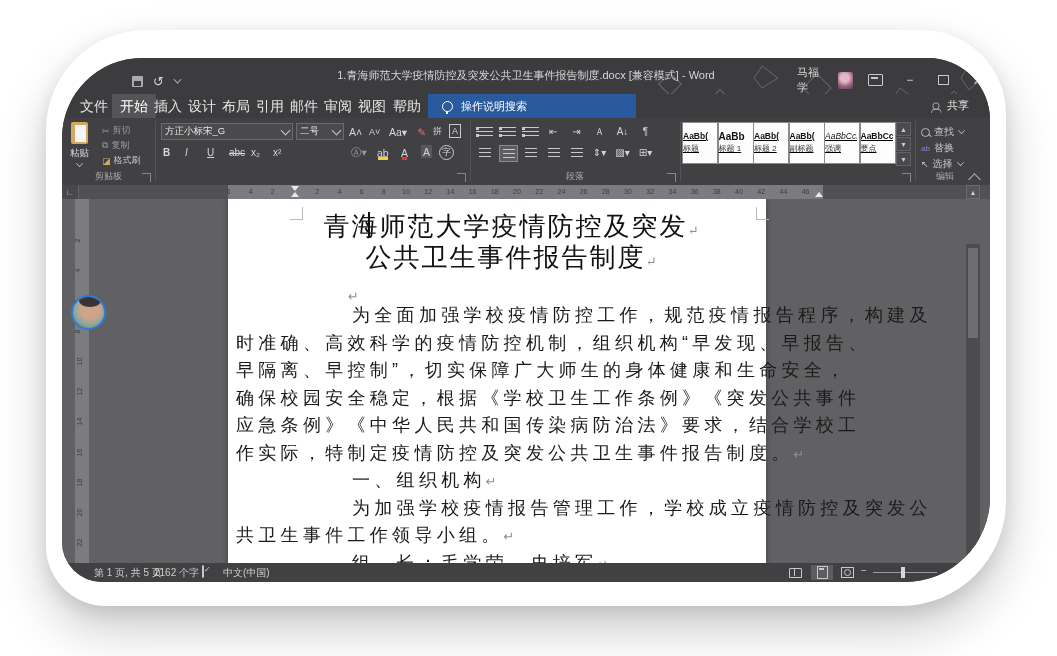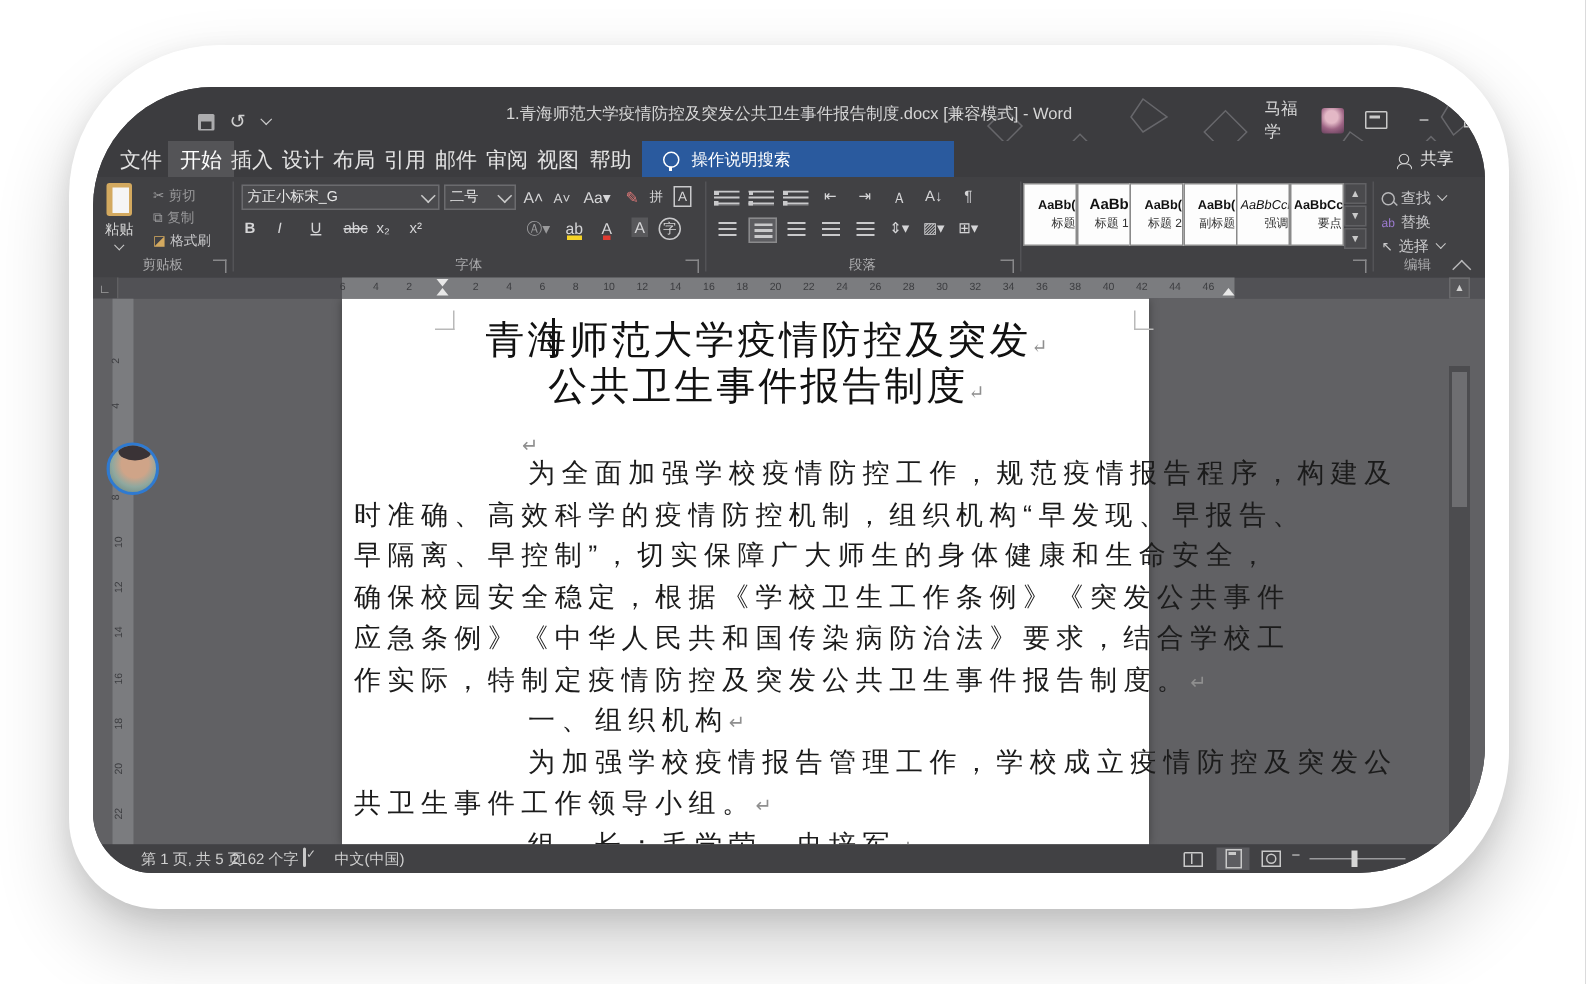--- a/index.html
+++ b/index.html
@@ -9,21 +9,21 @@
         border-radius:100px 84px 105px 60px;box-shadow:0 24px 50px rgba(0,0,0,.20),0 6px 18px rgba(0,0,0,.10);}
   .window{position:absolute;left:62px;top:58px;width:928px;height:524px;background:#3e3e41;
           border-radius:80px 62px 85px 40px;overflow:hidden;}
   
   .titlebar{position:absolute;left:0;top:0;width:100%;height:36px;background:#3c3c3f;}
   .deco{position:absolute;left:0;top:0;pointer-events:none;}
   .qat{position:absolute;left:70px;top:14px;height:18px;color:#cfcfcf;font-size:12px;display:flex;gap:10px;align-items:center;}
   .qat .disk{width:11px;height:11px;background:#c9c9cb;border-radius:1px;position:relative;opacity:.8;}
   .qat .disk:after{content:"";position:absolute;left:2px;top:5px;width:7px;height:5px;background:#3c3c3f;}
   .title-text{position:absolute;left:0;right:0;top:10px;text-align:center;font-size:11px;color:#d6d6d6;white-space:nowrap;}
-  .usercluster{position:absolute;top:7px;left:735px;display:flex;align-items:center;gap:10px;color:#d6d6d6;font-size:11px;margin-left:46px;}
+  .usercluster{position:absolute;top:7px;left:735px;display:flex;align-items:center;gap:10px;color:#d6d6d6;font-size:11px;}
   .uavatar{width:17px;height:17px;border-radius:2px;background:radial-gradient(circle at 45% 35%,#e3b8c6 0 30%,#9d6484 60%,#5d3a55 100%);}
   .winbtn{width:26px;height:16px;display:flex;align-items:center;justify-content:center;color:#d0d0d0;font-size:12px;}
   .rdo{width:13px;height:10px;border:1px solid #c9c9c9;border-radius:1px;position:relative;}
   .rdo:after{content:"";position:absolute;left:2px;top:2px;width:7px;height:2px;background:#c9c9c9;}
   .restore{width:9px;height:8px;border:1px solid #c9c9c9;position:relative;background:#3c3c3f;}
   .restore:before{content:"";position:absolute;left:2px;top:-3px;width:9px;height:8px;border:1px solid #c9c9c9;z-index:-1;}
   
   .tabrow{position:absolute;left:0;top:36px;width:100%;height:24px;background:#3c3c3f;}
   .tab{position:absolute;top:0;height:24px;line-height:24px;color:#e4e4e4;font-size:14px;text-align:center;}
   .tab.active{background:#545457;color:#fff;}
@@ -48,21 +48,21 @@
   .smallitem.lit{color:#c9c9cb;}
   .combo{position:absolute;height:17px;background:#4a4a4d;border:1px solid #6b6b6e;color:#e8e8e8;
          font-size:9.5px;display:flex;align-items:center;justify-content:space-between;padding:0 3px;box-sizing:border-box;}
   .chev{width:6px;height:6px;border-right:1px solid #c9c9c9;border-bottom:1px solid #c9c9c9;transform:rotate(45deg);margin-top:-3px;}
   .mini{position:absolute;height:15px;display:flex;align-items:center;justify-content:center;color:#d5d5d7;font-size:10.5px;white-space:nowrap;}
   .mini .bar{position:absolute;left:1px;right:1px;bottom:0px;height:3px;}
   .stripes{width:12px;height:10px;background:repeating-linear-gradient(180deg,#c9c9cb 0 1.5px,transparent 1.5px 4px);}
   .stripes.dotted{border-left:3px dotted #c9c9cb;padding-left:2px;}
   .pressed{background:#5d5d61;border:1px solid #8a8a8c;}
   .stylecard{position:absolute;width:34px;height:40px;background:#fdfdfd;border:1px solid #8a8a8a;
-             display:flex;flex-direction:column;align-items:flex-end;justify-content:center;gap:2px;}
+             display:flex;flex-direction:column;align-items:flex-start;justify-content:center;gap:2px;text-decoration:underline;}
   .stylecard .sample{font-size:8.5px;color:#111;font-weight:bold;line-height:9px;white-space:nowrap;overflow:hidden;max-width:32px;}
   .stylecard .slabel{font-size:8px;color:#333;white-space:nowrap;}
   .scrollarrows{position:absolute;display:flex;flex-direction:column;gap:1px;}
   .sarrow{width:13px;height:12px;background:#4a4a4d;border:1px solid #616164;color:#c9c9c9;font-size:7px;
           display:flex;align-items:center;justify-content:center;}
   .editing-item{position:absolute;color:#c9c9cb;font-size:10px;display:flex;align-items:center;gap:4px;white-space:nowrap;}
   .magnifier{width:7px;height:7px;border:1.3px solid #b8b8ba;border-radius:50%;position:relative;}
   .magnifier:after{content:"";position:absolute;left:6px;top:6px;width:4px;height:1.3px;background:#b8b8ba;transform:rotate(45deg);}
   .collapse{position:absolute;width:8px;height:8px;border-left:1px solid #b8b8ba;border-top:1px solid #b8b8ba;transform:rotate(45deg);}
   
@@ -219,21 +219,20 @@
             <div class="mini" style="left: 52px; top: 27px; text-decoration: underline; font-size: 10px;">U</div>
             <div class="mini" style="left: 74px; top: 27px; text-decoration: line-through; font-size: 10px;">abc</div>
             <div class="mini" style="left: 96px; top: 27px; font-size: 10px;">x₂</div>
             <div class="mini" style="left: 118px; top: 27px; font-size: 10px;">x²</div>
           </div>
         <div class="mini" style="left:196px;top:27px;color:#9a9a9c;">Ⓐ▾</div>
         <div class="mini" style="left:222px;top:27px;">ab<span class="bar" style="background:#f5d327;"></span></div>
         <div class="mini" style="left:246px;top:27px;">A<span class="bar" style="background:#e03c32;"></span></div>
         <div class="mini" style="left:266px;top:27px;background:#58585b;padding:0 2px;height:13px;">A</div>
         <div class="mini" style="left:284px;top:27px;border:1px solid #c9c9cb;border-radius:50%;width:13px;height:13px;font-size:9px;">字</div>
-        <div class="glabel">字体</div>
         <div class="launcher" style="left:302px;"></div>
       </div>
       <div class="rdivider" style="left:408px;"></div>
 
       <div class="rgroup" style="left:408px;width:210px;">
         <div id="para-row1">
             <div class="mini" style="left: 6px; top: 6px; width: 17px;">
               <div class="stripes dotted"></div>
             </div>
             <div class="mini" style="left: 29px; top: 6px; width: 17px;">

